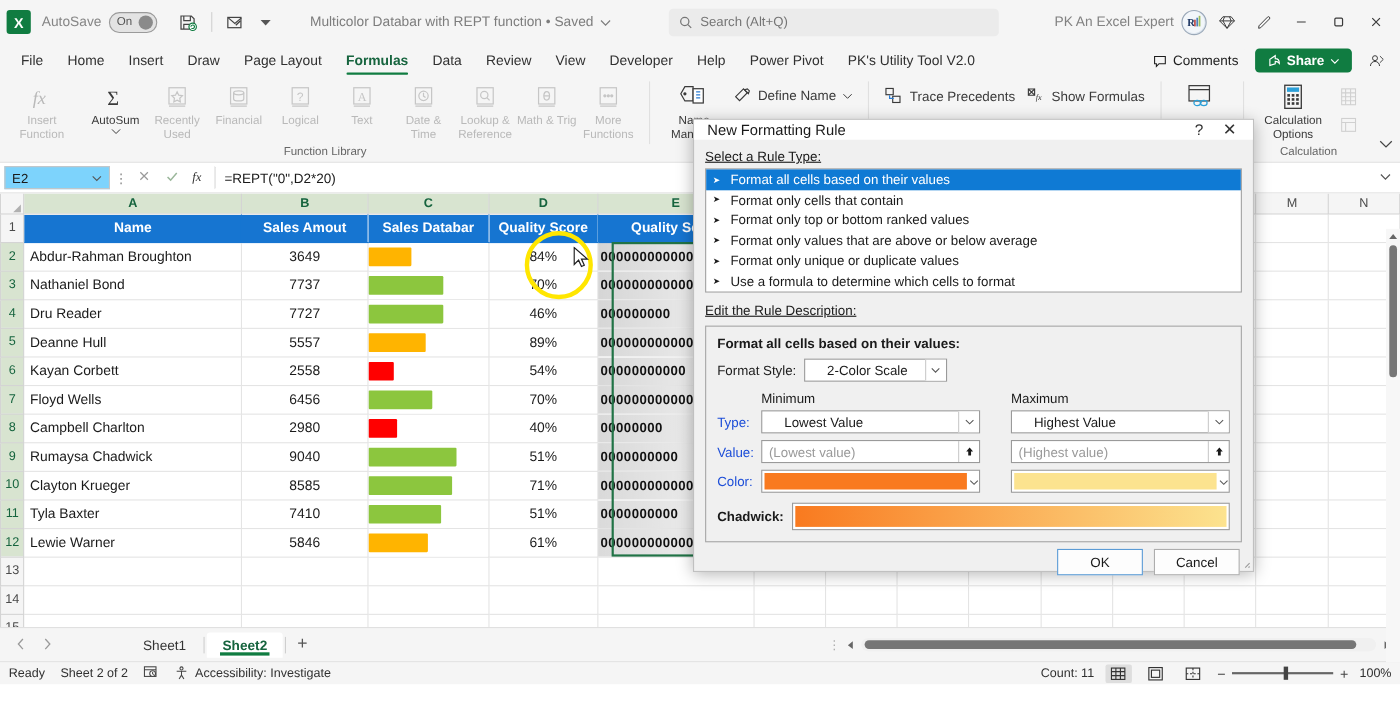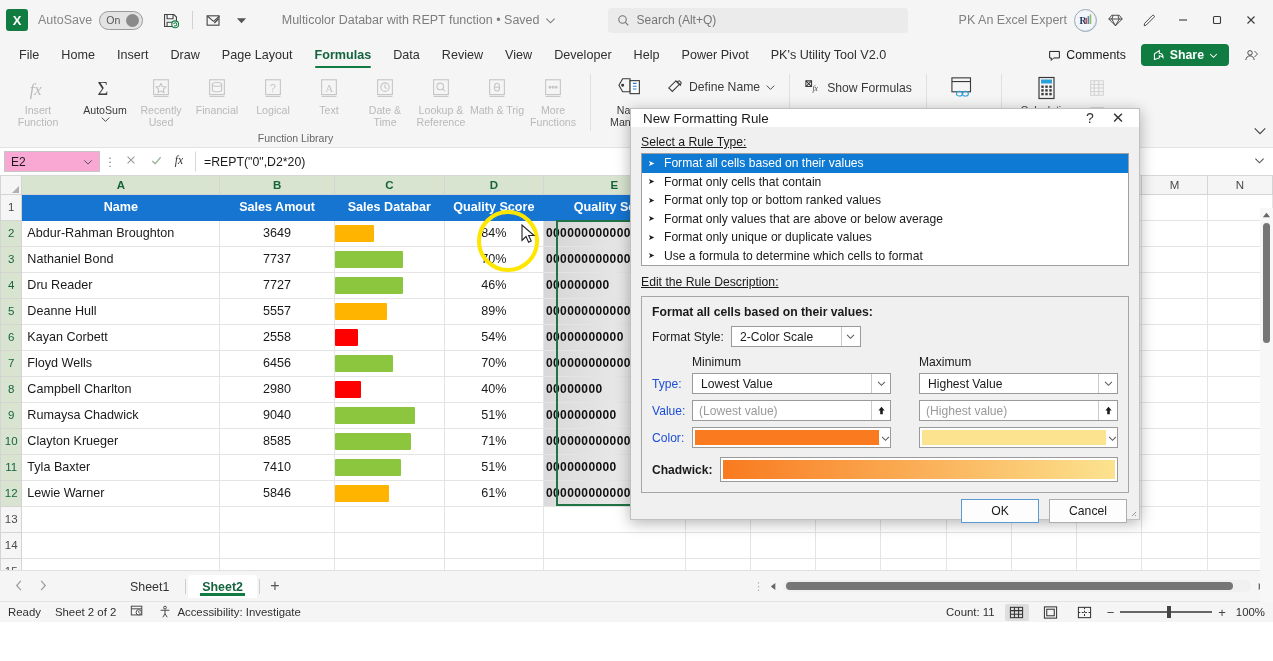--- a/index.html
+++ b/index.html
@@ -109,21 +109,21 @@
     color:#3a3a3a; padding:3px 5px; white-space:nowrap;
   }
   .rcol { display:flex; flex-direction:column; justify-content:flex-start; padding-top:4px; gap:2px; }
 
   
   .formula-bar {
     height:28px; background:#fff; display:flex; align-items:center;
     border-bottom:1px solid #d8d8d8; padding:0 4px; gap:3px;
   }
   .namebox {
-    width:96px; height:21px; border:1px solid #c6c6c6; background:#f9a8d4;
+    width:96px; height:21px; border:1px solid #c6c6c6; background:#7dd3fc;
     display:flex; align-items:center; padding:0 6px; font-size:12px;
     justify-content:space-between; color:#1a1a1a;
   }
   .fb-dots { width:14px; text-align:center; color:#8a8a8a; font-size:12px; }
   .fb-ico { width:22px; text-align:center; color:#9a9a9a; font-size:13px; }
   .fb-input {
     flex:1; height:21px; border:1px solid transparent; border-left:1px solid #d8d8d8;
     display:flex; align-items:center; padding:0 8px; font-size:12.3px; color:#1a1a1a;
   }
   .fb-expand { width:20px; text-align:center; color:#777; font-size:10px; }
@@ -250,21 +250,21 @@
     background:#f0f0f0; border:1px solid #a6a6a6; margin-top:3px;
     padding:8px 10px 10px; flex:1;
   }
   .desc-heading { font-size:12.2px; font-weight:bold; color:#1a1a1a; margin-bottom:7px; }
   .fs-row { display:flex; align-items:center; gap:7px; margin-bottom:8px; }
   .lbl { font-size:12.1px; color:#1a1a1a; }
   .select-ctl {
     height:21px; background:#fff; border:1px solid #9a9a9a;
     display:flex; align-items:center; font-size:12.1px; color:#1a1a1a;
   }
-  .select-ctl .sv { flex:1; padding:0 8px; white-space:nowrap; overflow:hidden; }
+  .select-ctl .sv { flex:1; padding:0 20px; white-space:nowrap; overflow:hidden; }
   .select-ctl .sc-arrow {
     width:19px; height:100%; border-left:1px solid #cacaca; background:#fff;
     display:flex; align-items:center; justify-content:center;
     color:#5a5a5a; font-size:8px;
   }
   .minmax-grid { display:grid; grid-template-columns:40px 1fr 28px 1fr; gap:0 0; align-items:center; }
   .mm-head { font-size:12.1px; color:#1a1a1a; padding-bottom:4px; }
   .mm-label { font-size:12.1px; color:#1d4ed8; }
   .row-gap { height:6px; grid-column:1/-1; }
   .value-ctl {
@@ -570,20 +570,35 @@
     </div>
   </div>
 
   <div class="vsep"></div>
 
   <div class="rgroup">
     <div class="rgroup-items">
       <div class="rcol">
         <div class="rbtn-wide">
           <svg width="17" height="17" viewBox="0 0 18 18" fill="none" stroke="#3a3a3a" stroke-width="1.1">
+            <rect x="1.5" y="1.5" width="7" height="6"></rect>
+              <rect x="8" y="9" width="7" height="6"></rect>
+            <path d="M5 8v3h4" stroke="#2b7cd3"></path>
+          </svg>
+          <span>Trace Precedents</span>
+        </div>
+        <div class="rbtn-wide" style="opacity:.45">
+          <svg width="17" height="17" viewBox="0 0 18 18" fill="none" stroke="#3a3a3a" stroke-width="1.1">
+            <rect x="1.5" y="9" width="7" height="6"></rect>
+          </svg>
+        </div>
+      </div>
+      <div class="rcol">
+        <div class="rbtn-wide">
+          <svg width="17" height="17" viewBox="0 0 18 18" fill="none" stroke="#3a3a3a" stroke-width="1.1">
             <path d="M2 2h6v6H2z"></path>
               <path d="M2 2l6 6M8 2L2 8"></path>
             <text x="9" y="13" font-family="Liberation Serif, serif" font-style="italic" font-size="8" fill="#3a3a3a" stroke="none">fx</text>
           </svg>
           <span>Show Formulas</span>
         </div>
         <div class="rbtn-wide" style="opacity:.45">
           <svg width="17" height="17" viewBox="0 0 18 18" fill="none" stroke="#3a3a3a" stroke-width="1.1">
             <path d="M2 9h8"></path>
           </svg>
@@ -642,21 +657,21 @@
           </svg>
         </div>
         <div class="rbtn-wide" style="opacity:.4">
           <svg width="18" height="18" viewBox="0 0 20 20" fill="none" stroke="#9a9a9a" stroke-width="1.1">
             <rect x="3" y="3" width="14" height="13"></rect>
               <path d="M3 7h14M7 7v9"></path>
           </svg>
         </div>
       </div>
     </div>
-    <div class="rgroup-label">Investigate</div>
+    <div class="rgroup-label">Calculation</div>
   </div>
 
   <div style="position:absolute; right:6px; bottom:6px;">
     <svg width="14" height="14" viewBox="0 0 16 16">
         <path d="M2 5l6 6 6-6" fill="none" stroke="#444" stroke-width="1.3"></path>
       </svg>
   </div>
 </div>
 
 <div class="formula-bar">

